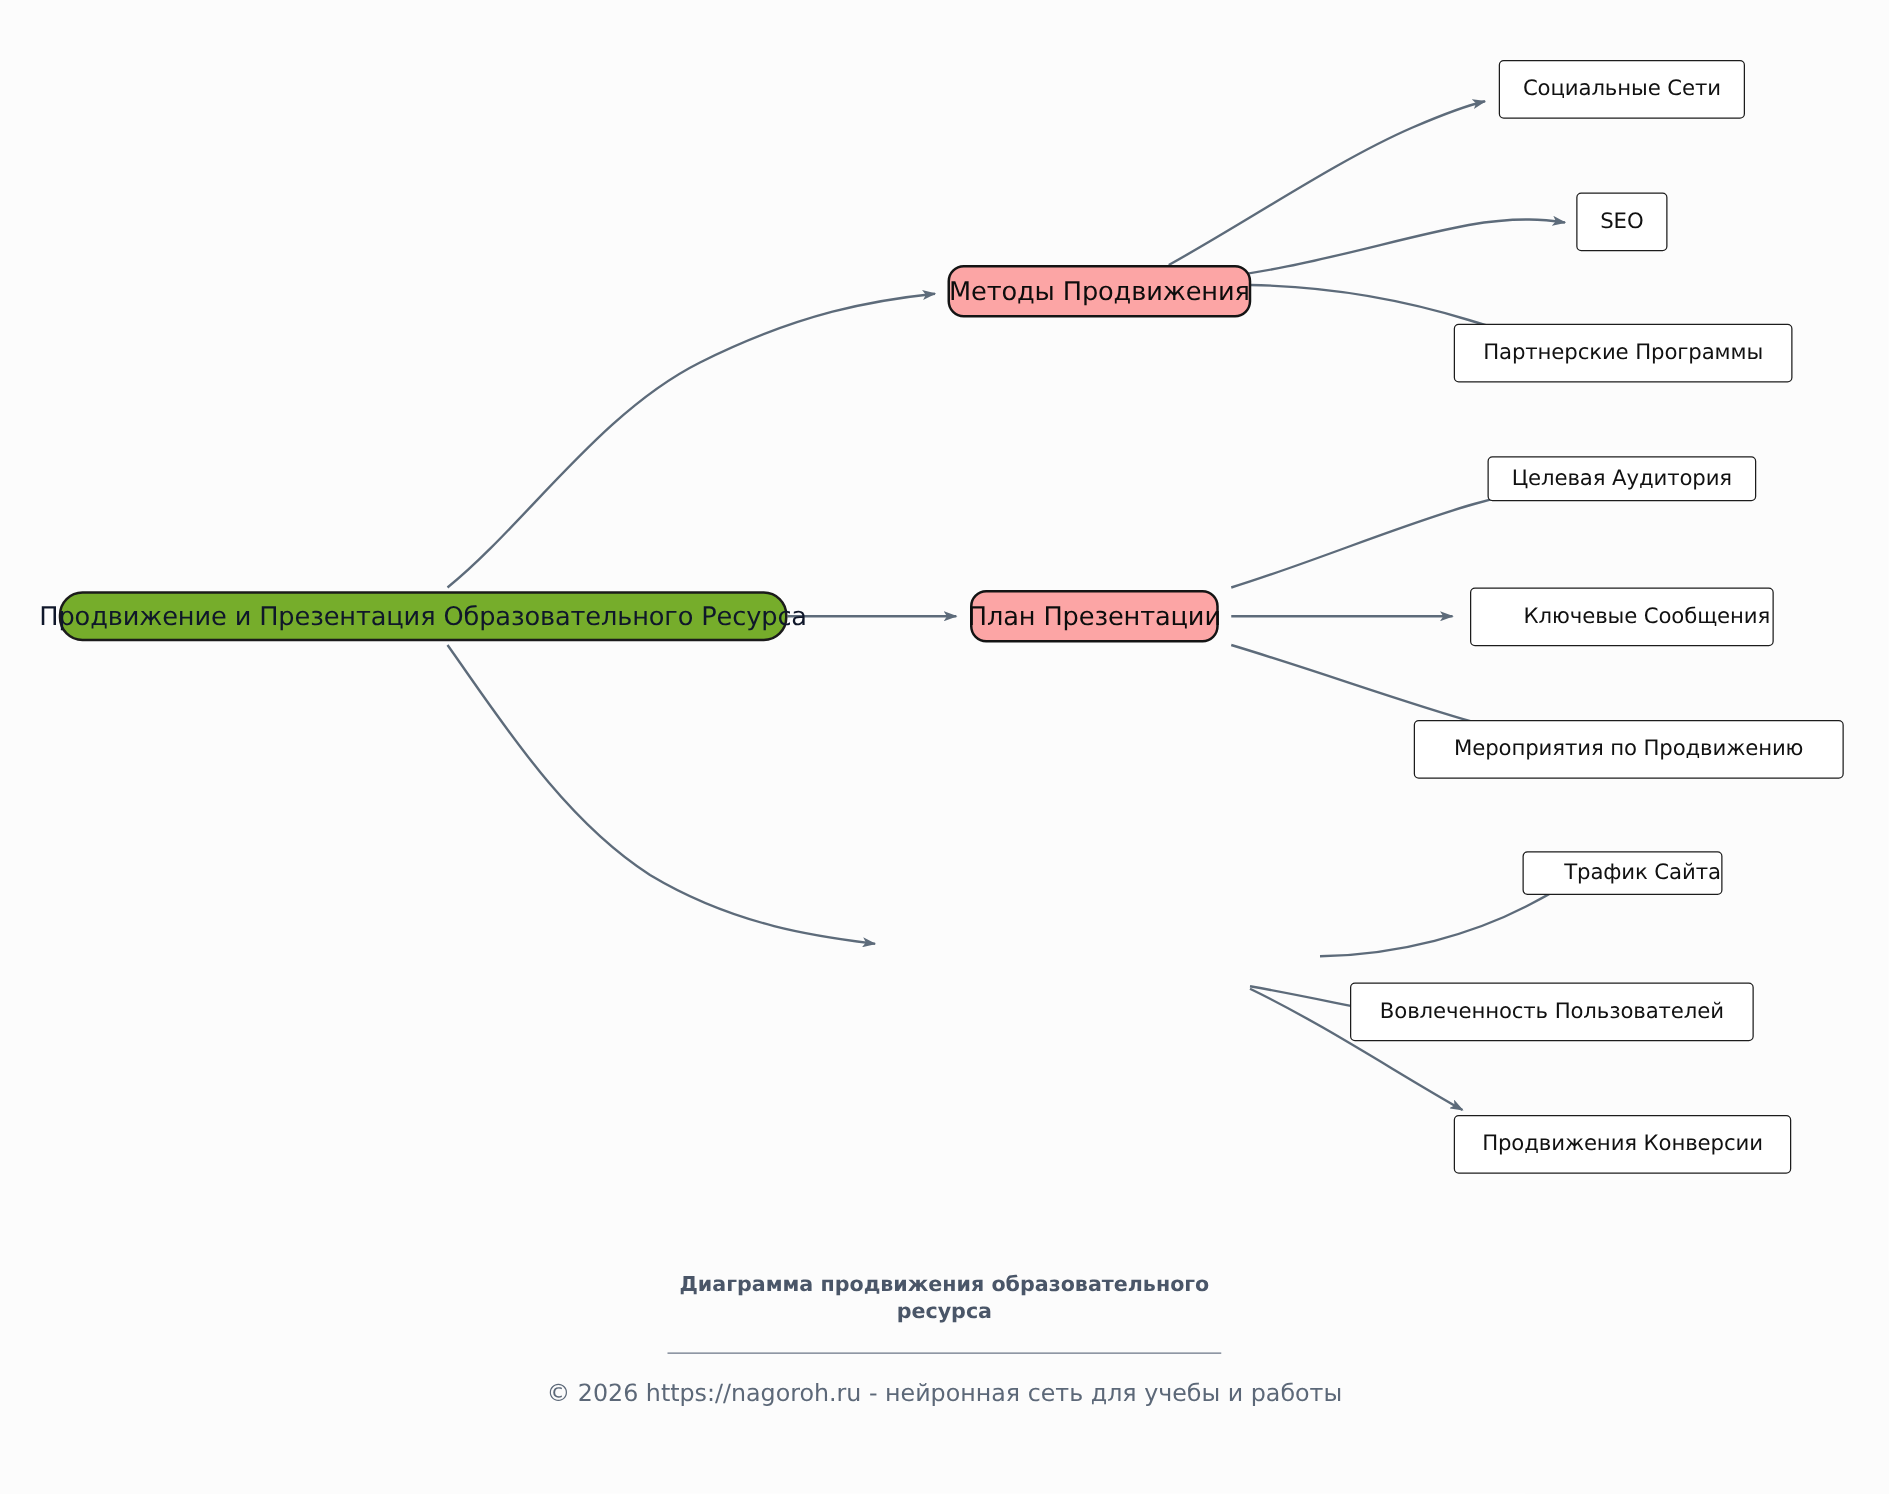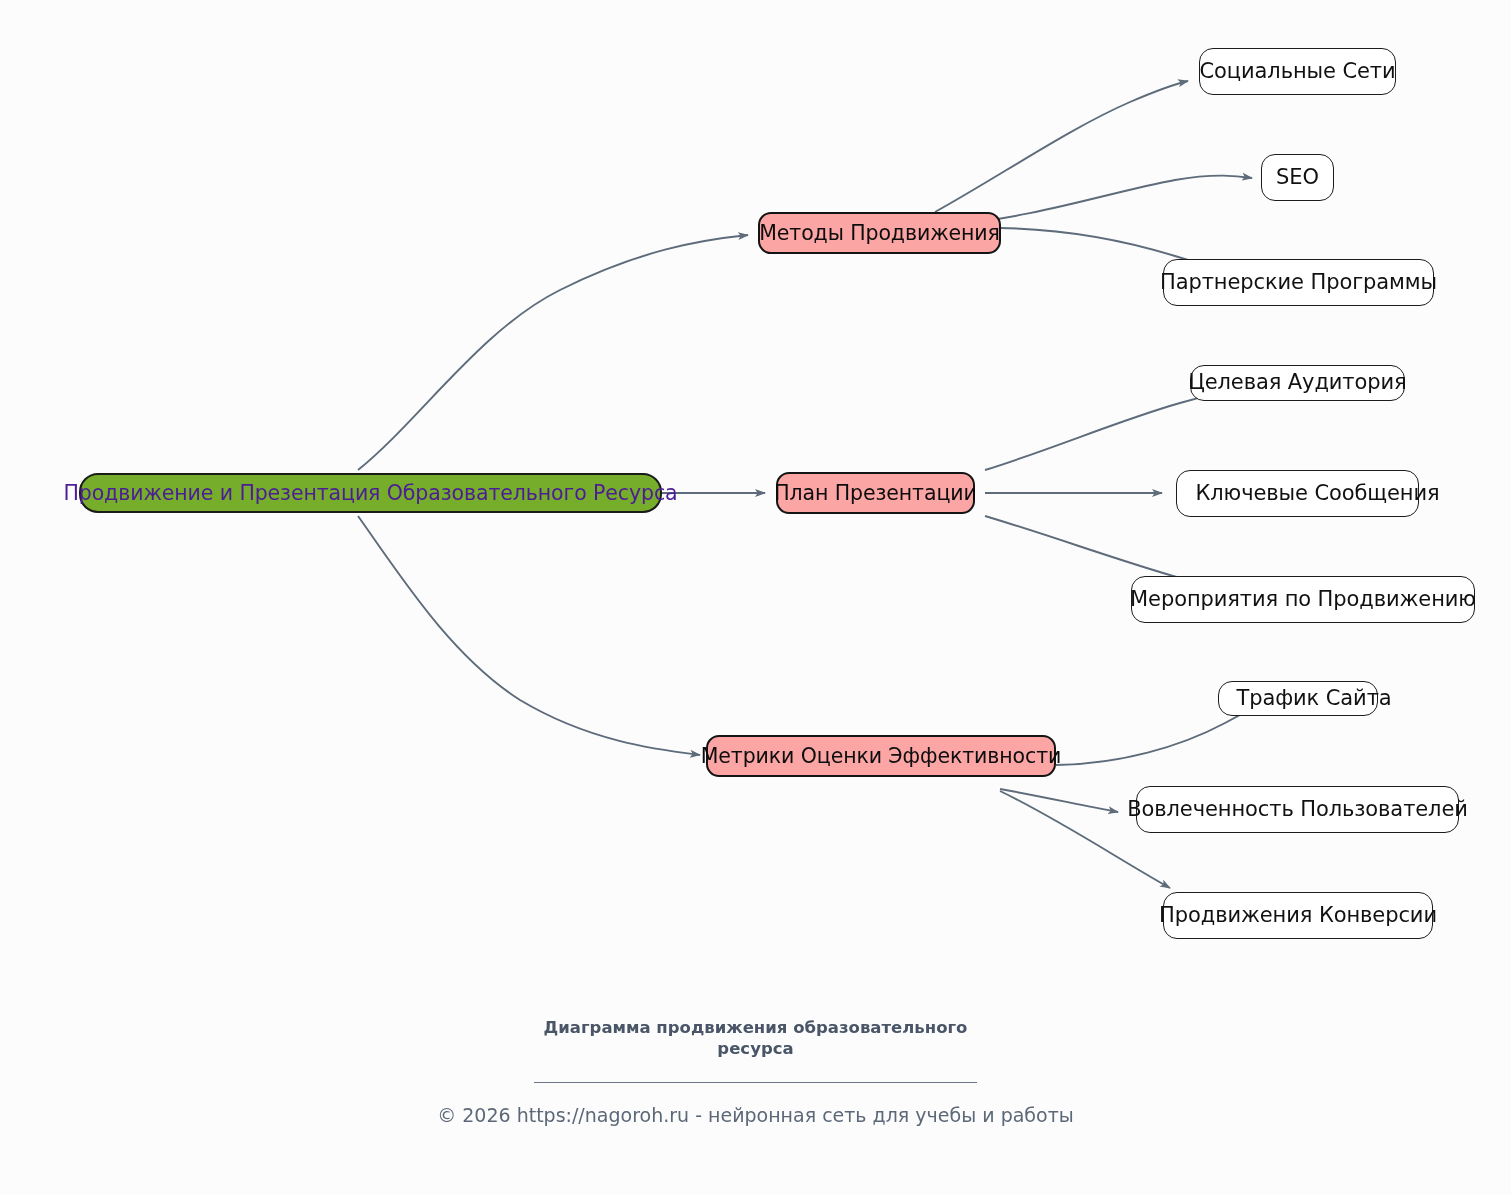--- a/index.html
+++ b/index.html
@@ -35,39 +35,38 @@
     align-items: center;
     justify-content: center;
     text-align: center;
     white-space: nowrap;
     line-height: 1.1;
   }
   .node-root {
     background: #76ad2b;
     border: 2.2px solid #1b1b1b;
     border-radius: 19px;
-    color: #4c1d95;
+    color: #0f172a;
     font-size: 20.5px;
     letter-spacing: -0.1px;
-    margin-left: 32px;
   }
   .node-branch {
     background: #fca5a5;
     border: 2.2px solid #141414;
     border-radius: 13px;
     color: #0d0d0d;
     font-size: 20.5px;
     letter-spacing: -0.1px;
   }
   .node-leaf {
     background: #ffffff;
     border: 1.9px solid #1c1c1c;
-    border-radius: 14px;
+    border-radius: 4px;
     color: #111111;
-    font-size: 21px;
+    font-size: 17px;
     letter-spacing: -0.1px;
   }
   #footer {
     position: absolute;
     left: 0;
     width: 1511px;
     top: 1018px;
     text-align: center;
   }
   .footer-title {
@@ -122,37 +121,36 @@
     <path class="edge-path" marker-end="url(#arrowhead)" d="M 1000,789 C 1040,796 1080,805 1118,812"></path>
     <path class="edge-path" marker-end="url(#arrowhead)" d="M 1000,791 C 1060,820 1120,860 1170,888"></path>
   </svg>
 
   <div class="node node-root" style="left:47px; top:473px; width:583px; height:40px;">Продвижение и Презентация Образовательного Ресурса</div>
 
   <div class="node node-branch" style="left:758px; top:212px; width:243px; height:42px;">Методы Продвижения</div>
 
   <div class="node node-branch" style="left:776px; top:472px; width:199px; height:42px;">План Презентации</div>
 
-  <div class="node node-branch" style="left:706px; top:735px; width:350px; height:42px;">Метрики Оценки Эффективности</div>
 
   <div class="node node-leaf" style="left:1199px; top:48px; width:197px; height:47px;">Социальные Сети</div>
 
   <div class="node node-leaf" style="left:1261px; top:154px; width:73px; height:47px;">SEO</div>
 
   <div class="node node-leaf" style="left:1163px; top:259px; width:271px; height:47px;">Партнерские Программы</div>
 
   <div class="node node-leaf" style="left:1190px; top:365px; width:215px; height:36px;">Целевая Аудитория</div>
 
   <div class="node node-leaf" style="left:1176px; top:470px; width:243px; height:47px;padding-left:40px;">Ключевые Сообщения</div>
 
   <div class="node node-leaf" style="left:1131px; top:576px; width:344px; height:47px;">Мероприятия по Продвижению</div>
 
   <div class="node node-leaf" style="left:1218px; top:681px; width:160px; height:35px;padding-left:32px;">Трафик Сайта</div>
 
-  <div class="node node-leaf" style="left:1136px; top:786px; width:323px; height:47px;">Вовлеченность Пользователей</div>
+  <div class="node node-leaf" style="left:1080px; top:786px; width:323px; height:47px;">Вовлеченность Пользователей</div>
 
   <div class="node node-leaf" style="left:1163px; top:892px; width:270px; height:47px;">Продвижения Конверсии</div>
 
   <div id="footer">
     <div class="footer-title">
       <span>Диаграмма продвижения образовательного</span>
       <span>ресурса</span>
     </div>
     <div class="footer-rule"></div>
     <div class="footer-copy">© 2026 https://nagoroh.ru - нейронная сеть для учебы и работы</div>

